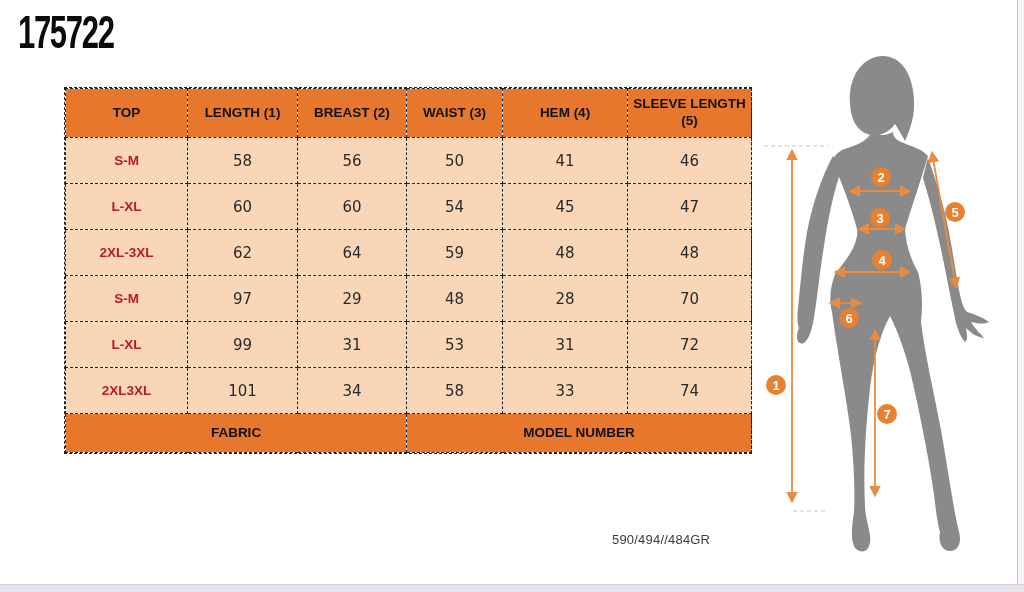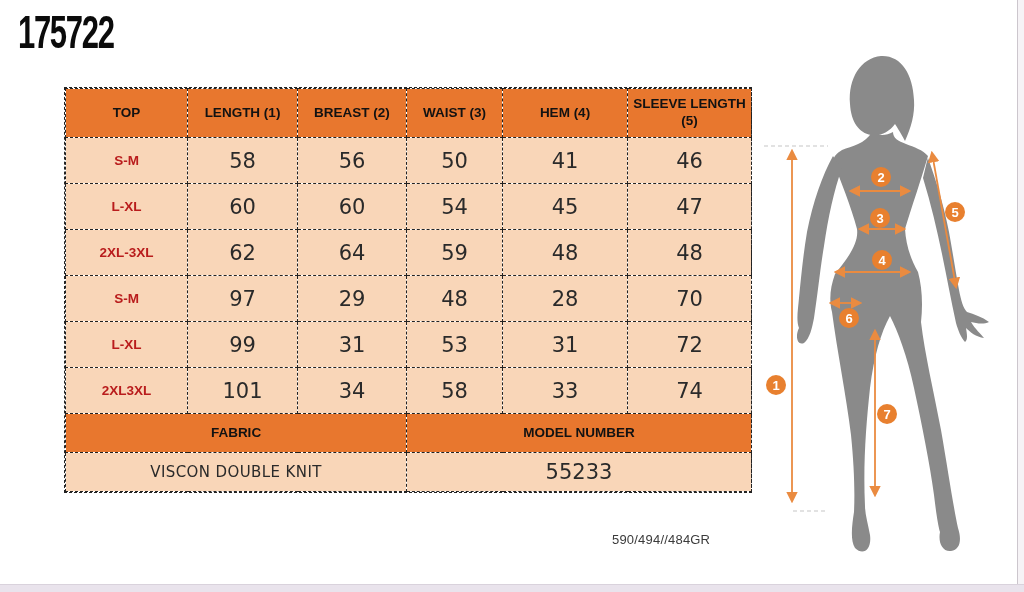--- a/index.html
+++ b/index.html
@@ -23,21 +23,21 @@
   table.size-table{border-collapse:collapse;width:100%;table-layout:fixed;}
   .size-table td{
     border:1px dashed #222;text-align:center;vertical-align:middle;
     padding:0 2px;overflow:hidden;
   }
   tr.r-head td{height:48px;}
   tr.r-data td{height:45px;}
   tr.r-info td{height:38px;}
   td.hdr{background:#E8772E;font-weight:700;font-size:13.5px;color:#121212;line-height:1.25;}
   td.size{background:#F9D6B8;font-weight:700;font-size:13.5px;color:#b91c1c;}
-  td.val{background:#F9D6B8;font-family:"DejaVu Sans",sans-serif;font-weight:400;font-size:21px;color:#2a2a2a;}
+  td.val{background:#F9D6B8;font-family:"DejaVu Sans",sans-serif;font-weight:400;font-size:15px;color:#2a2a2a;}
   td.fabric-val{background:#F9D6B8;font-family:"DejaVu Sans",sans-serif;font-weight:400;font-size:15px;letter-spacing:.4px;color:#2a2a2a;}
 
   
   .footnote{
     position:absolute;top:532px;left:612px;width:200px;
     font-size:13px;color:#3b3b3b;letter-spacing:.2px;
   }
 
   
   .figure{position:absolute;left:760px;top:20px;width:264px;height:566px;}
@@ -125,24 +125,20 @@
         <td class="size">2XL3XL</td>
         <td class="val">101</td>
         <td class="val">34</td>
         <td class="val">58</td>
         <td class="val">33</td>
         <td class="val">74</td>
       </tr>
       <tr class="r-info">
         <td class="hdr" colspan="3">FABRIC</td>
         <td class="hdr" colspan="3">MODEL NUMBER</td>
-      </tr>
-      <tr class="r-info">
-        <td class="fabric-val" colspan="3">VISCON DOUBLE KNIT</td>
-        <td class="val" colspan="3">55233</td>
       </tr>
     </tbody>
   </table>
 </div>
 
 <div class="footnote">590/494//484GR</div>
 
 <div class="figure">
   <svg width="264" height="566" viewBox="0 0 264 566">
 

